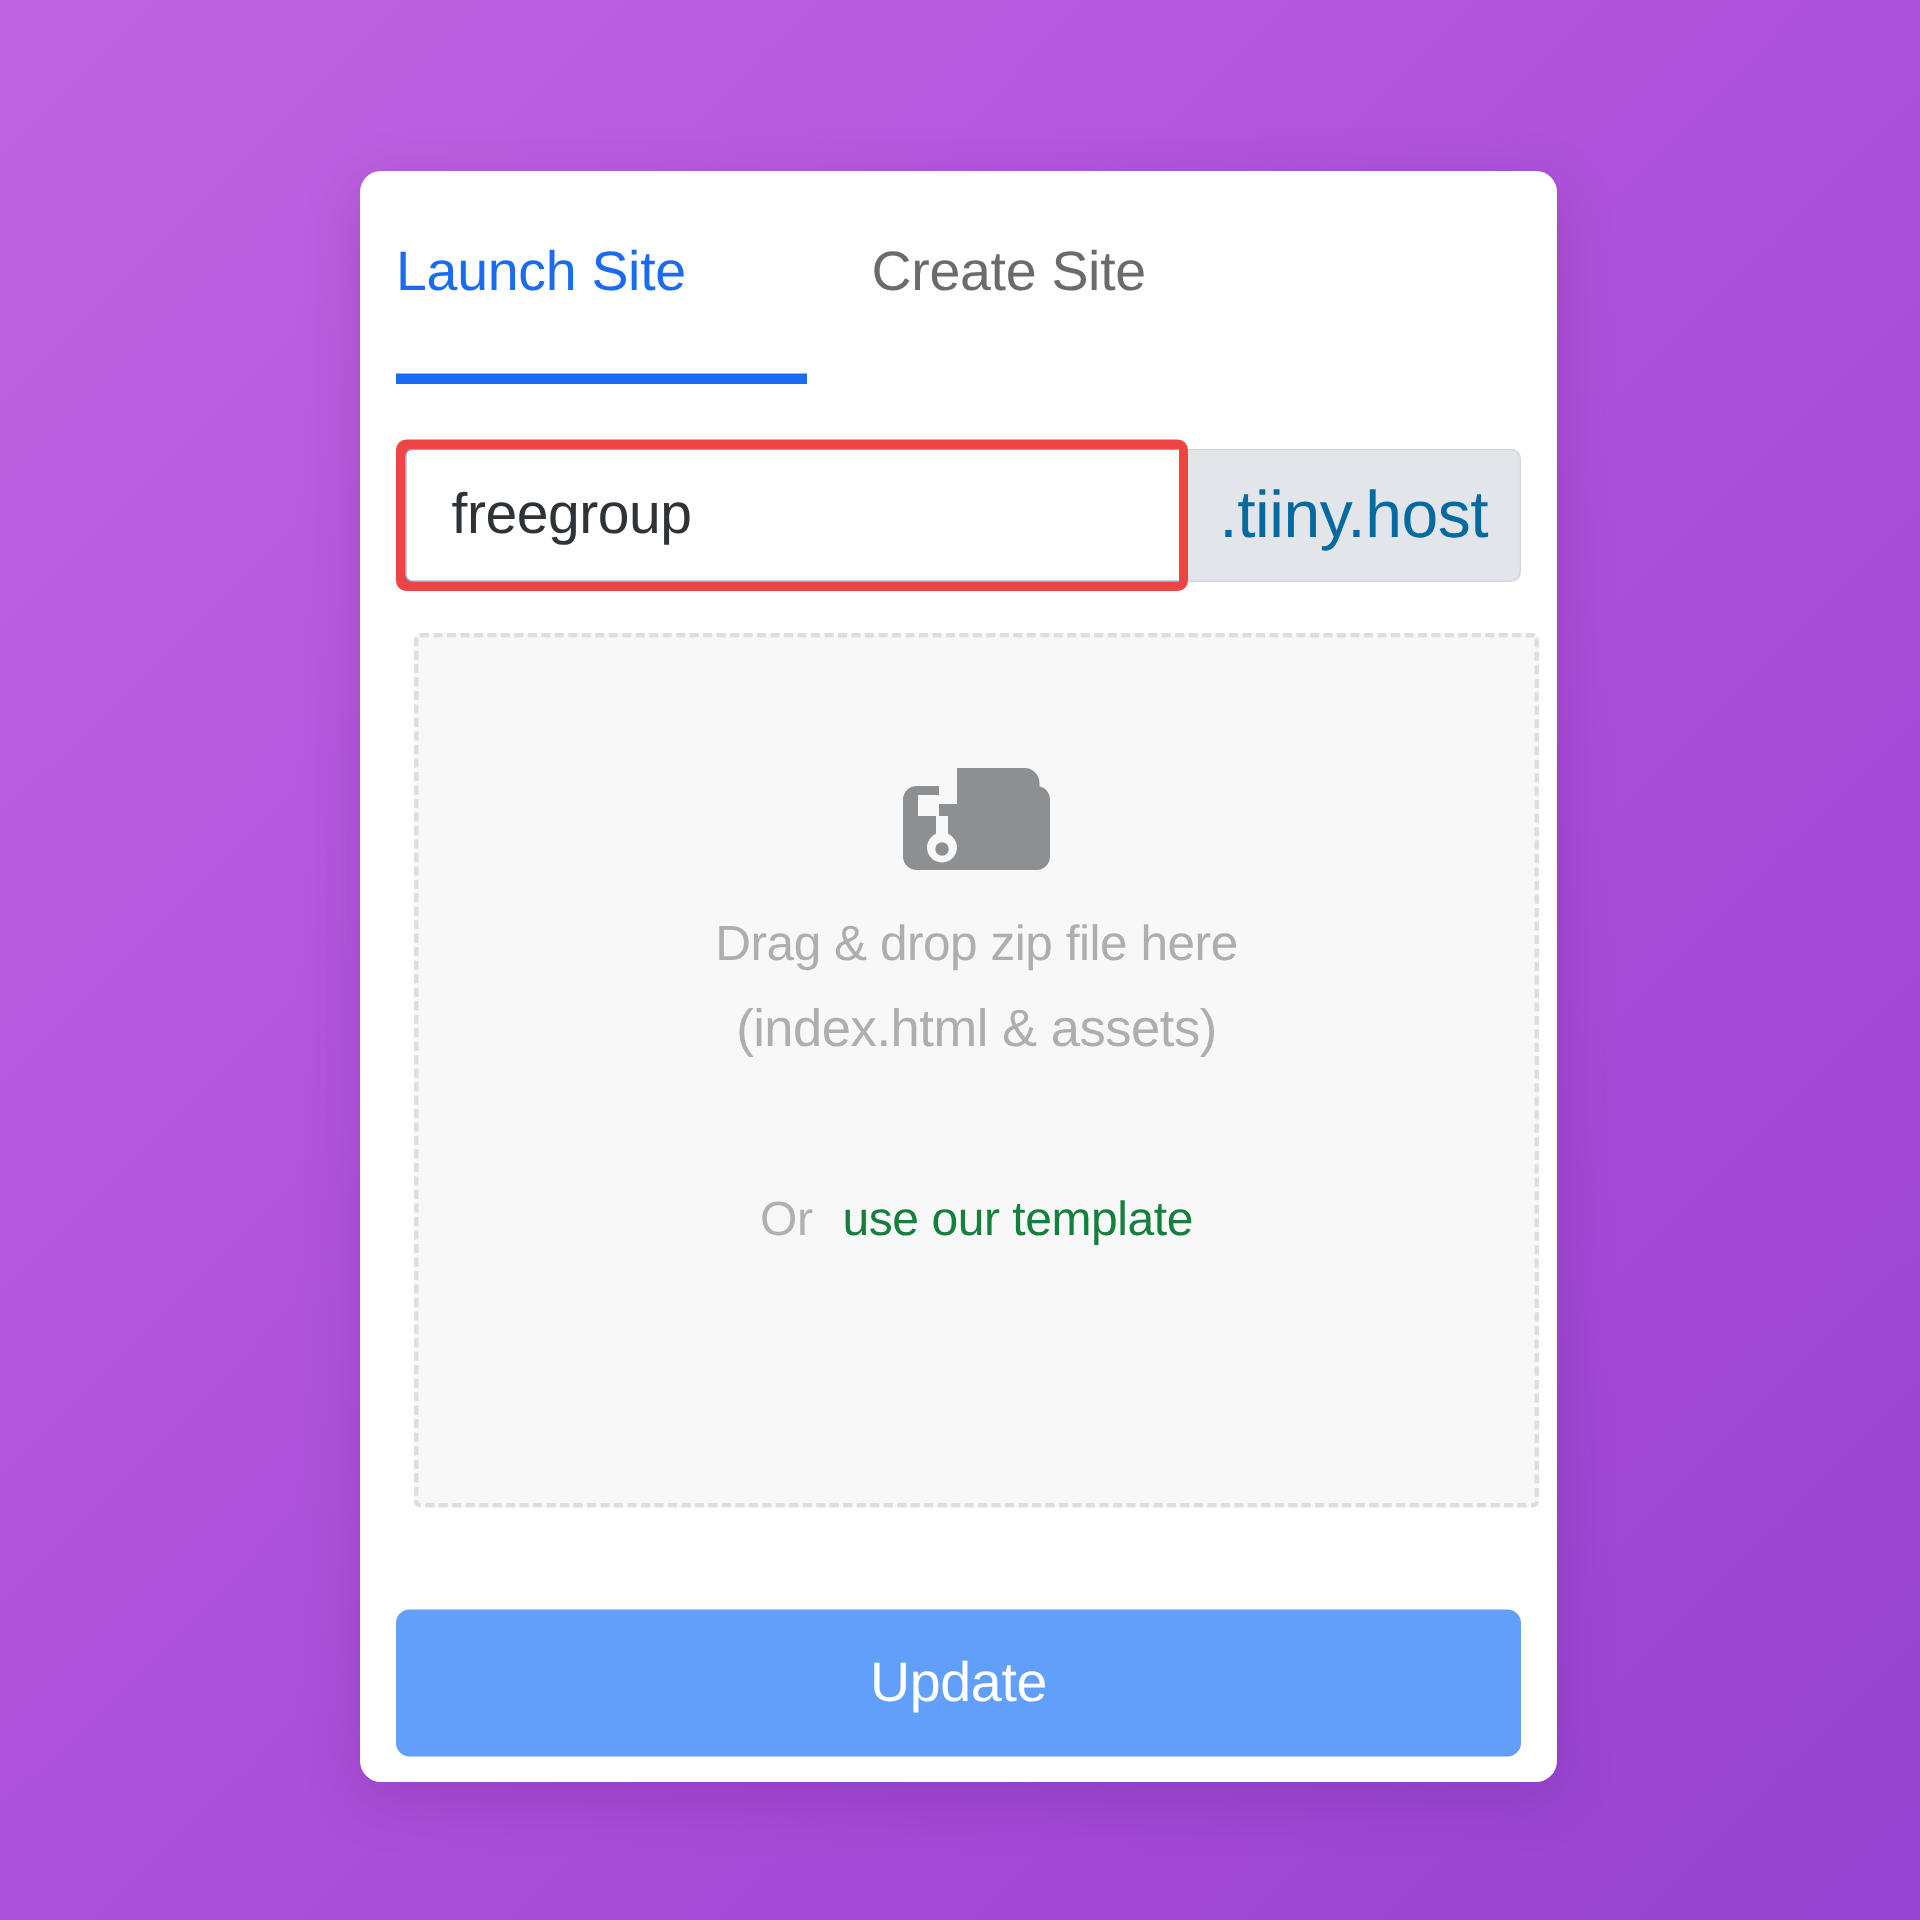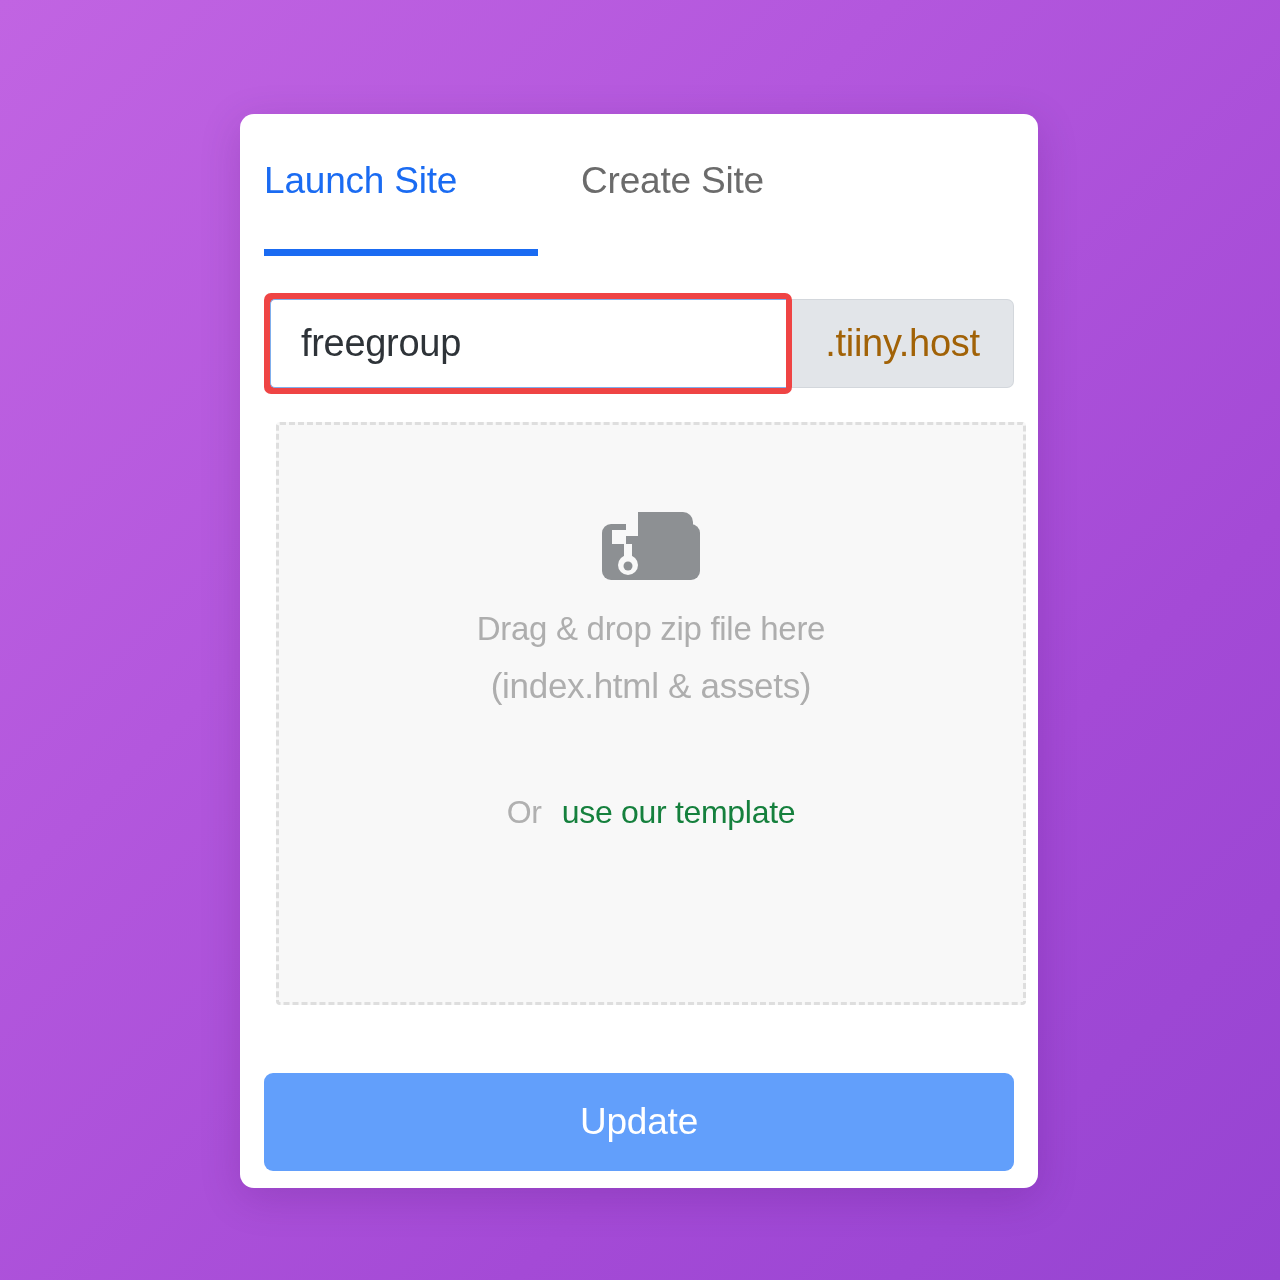--- a/index.html
+++ b/index.html
@@ -101,22 +101,22 @@
   .domain-suffix {
     flex: 1;
     display: flex;
     align-items: center;
     justify-content: center;
     background: #e2e5e9;
     border: 1px solid #d3d7dc;
     border-left: none;
     border-radius: 0 7px 7px 0;
     margin: 6px 0;
-    font-size: 38px;
-    color: #a16207;
+    font-size: 44px;
+    color: #0369a1;
     letter-spacing: -0.3px;
   }
 
   
   .dropzone {
     position: absolute;
     left: 36px;
     top: 308px;
     width: 750px;
     height: 583px;

